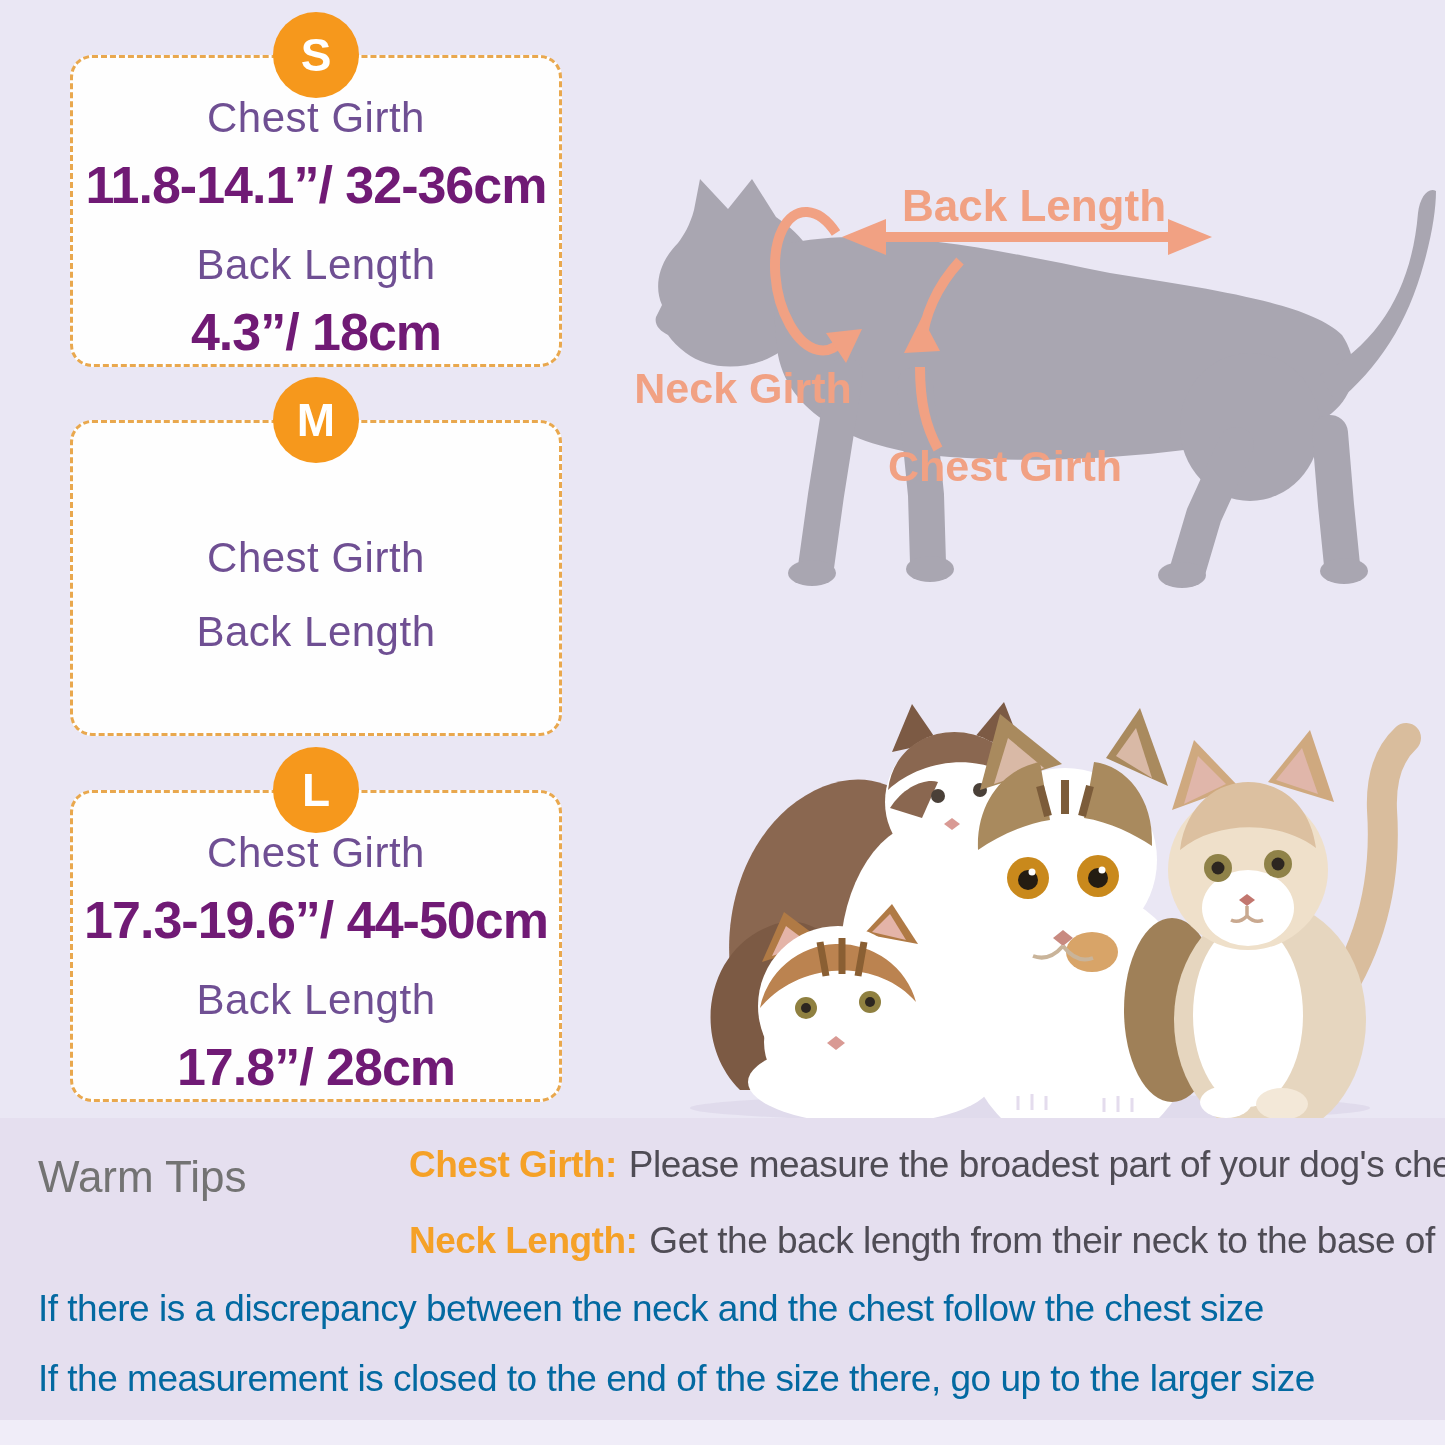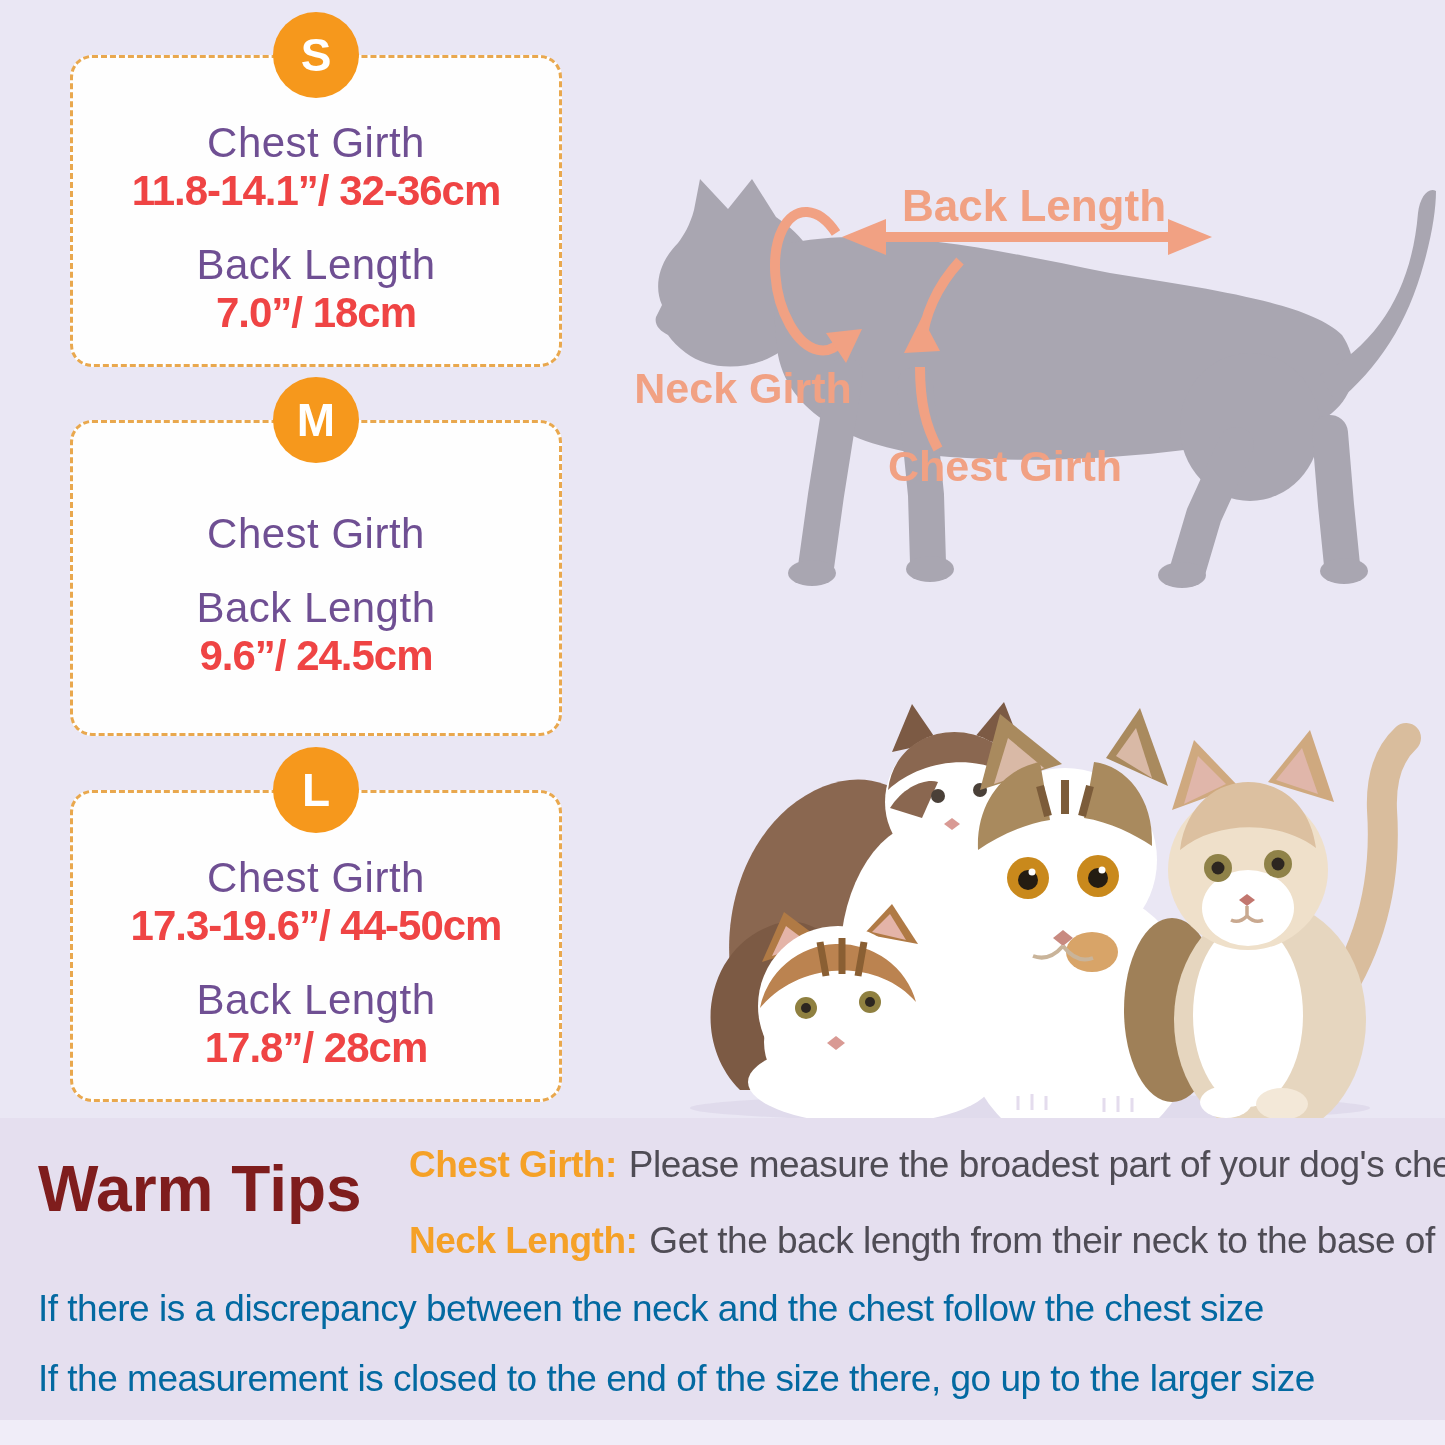--- a/index.html
+++ b/index.html
@@ -20,30 +20,30 @@
   #card-l{top:790px;height:312px;}
   .badge{
     position:absolute;top:-46px;left:50%;transform:translateX(-50%);
     width:86px;height:86px;border-radius:50%;background:#f6981c;
     color:#ffffff;font-weight:bold;font-size:46px;
     display:flex;align-items:center;justify-content:center;
   }
   .pair{display:flex;flex-direction:column;align-items:center;}
   .pair + .pair{margin-top:26px;}
   .size-label{font-size:42px;color:#6f4f93;letter-spacing:0.5px;}
-  .size-value{font-size:42px;font-weight:bold;color:#ef4444;margin-top:0;letter-spacing:-1px;}
+  .size-value{font-size:52px;font-weight:bold;color:#701a75;margin-top:13px;letter-spacing:-1px;}
   
   .diagram-svg{position:absolute;left:630px;top:165px;}
   .photo-svg{position:absolute;left:620px;top:690px;}
   
   .band{position:absolute;left:0;top:1118px;width:1445px;height:302px;background:#e5dfef;}
   .strip{position:absolute;left:0;top:1420px;width:1445px;height:25px;background:#f0edf8;}
   .warm-title{
     position:absolute;left:38px;top:1152px;
-    font-size:64px;font-weight:bold;color:#7f1d1d;letter-spacing:0px;
+    font-size:44px;font-weight:normal;color:#737373;letter-spacing:0px;
   }
   .tip{
     position:absolute;left:383px;white-space:nowrap;
     font-size:37px;letter-spacing:-0.5px;
   }
   #tip-1{top:1144px;}
   #tip-2{top:1220px;}
   .tip-label{color:#f5a127;font-weight:bold;margin-right:12px;margin-left:26px;}
   .tip-text{color:#4f4c55;}
   .note{
@@ -57,32 +57,31 @@
 <body>
 
 <div class="card" id="card-s">
   <div class="badge">S</div>
   <div class="pair">
     <div class="size-label">Chest Girth</div>
     <div class="size-value">11.8-14.1”/ 32-36cm</div>
   </div>
   <div class="pair">
     <div class="size-label">Back Length</div>
-    <div class="size-value">7.0”/ 18cm</div>
+    <div class="size-value">4.3”/ 18cm</div>
   </div>
 </div>
 
 <div class="card" id="card-m">
   <div class="badge">M</div>
   <div class="pair">
     <div class="size-label">Chest Girth</div>
   </div>
   <div class="pair">
     <div class="size-label">Back Length</div>
-    <div class="size-value">9.6”/ 24.5cm</div>
   </div>
 </div>
 
 <div class="card" id="card-l">
   <div class="badge">L</div>
   <div class="pair">
     <div class="size-label">Chest Girth</div>
     <div class="size-value">17.3-19.6”/ 44-50cm</div>
   </div>
   <div class="pair">

